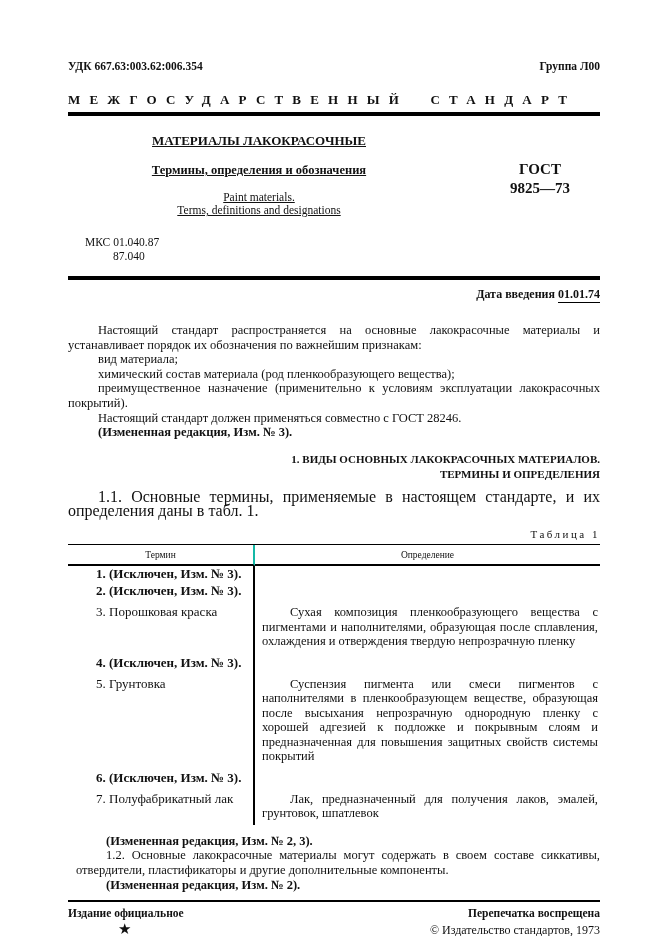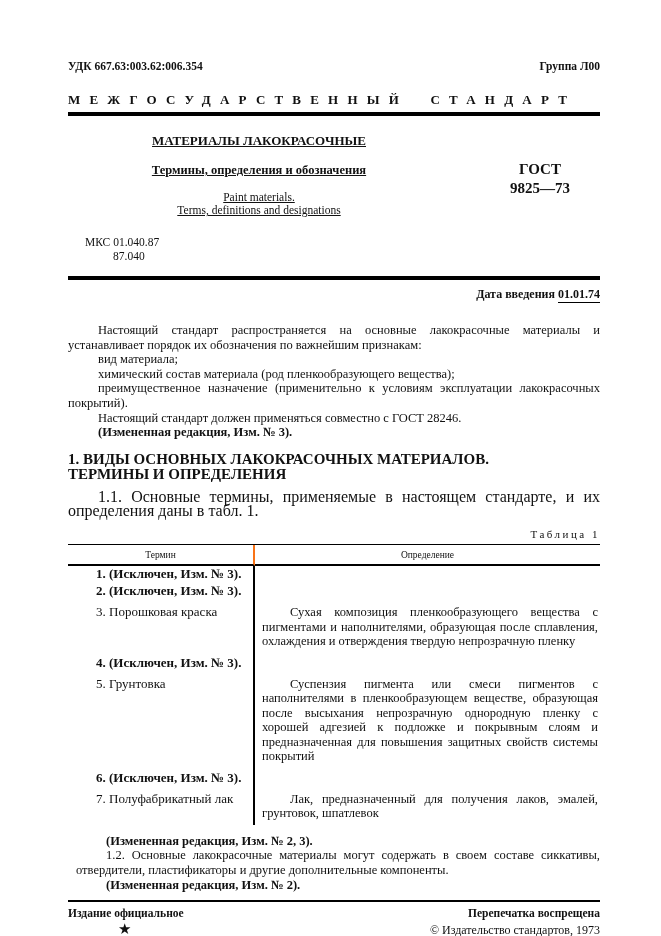--- a/index.html
+++ b/index.html
@@ -46,42 +46,42 @@
     margin-top: 7px; text-align: right;
     font-size: 12px; font-weight: bold;
   }
   .date-underline { border-bottom: 1.5px solid #000; padding-bottom: 1px; }
 
   .body-text { margin-top: 21px; font-size: 12.5px; line-height: 14.6px; text-align: justify; }
   .para { text-indent: 30px; }
   .bold { font-weight: bold; }
 
   .section-heading {
-    margin-top: 12px; text-align: left;
-    font-size: 15px; font-weight: bold; line-height: 15px;
+    margin-top: 12px; text-align: right;
+    font-size: 11px; font-weight: bold; line-height: 15px;
   }
   .clause { margin-top: 8px; font-size: 16px; line-height: 14.6px; text-align: justify; text-indent: 30px; }
 
   .table-caption {
     margin-top: 9px; text-align: right;
     font-size: 11px; letter-spacing: 2.5px;
   }
 
   .terms-table {
     margin-top: 4px;
     border-top: 1px solid #000;
     display: grid;
     grid-template-columns: 187px 1fr;
   }
   .th {
     font-size: 9.5px; text-align: center;
     padding: 5px 2px 4px 2px;
     border-bottom: 2.5px solid #000;
   }
-  .th-term { border-right: 2px solid #f97316; text-align: center; }
+  .th-term { border-right: 2px solid #14b8a6; text-align: center; }
   .cell-term {
     font-size: 13px; line-height: 14.6px;
     padding: 1px 4px 1px 28px;
     border-right: 2px solid #000;
   }
   .cell-def {
     font-size: 12.5px; line-height: 14.6px;
     padding: 1px 2px 1px 7px;
     text-align: justify; text-indent: 28px;
   }

